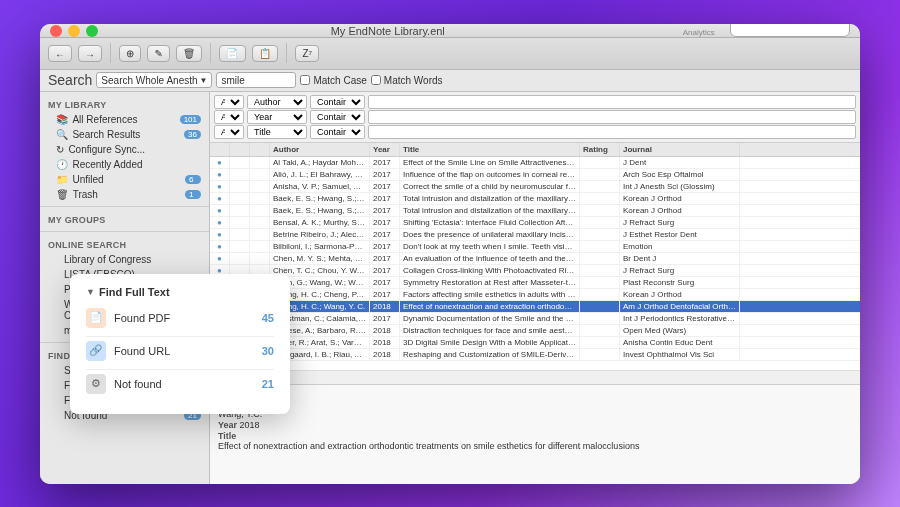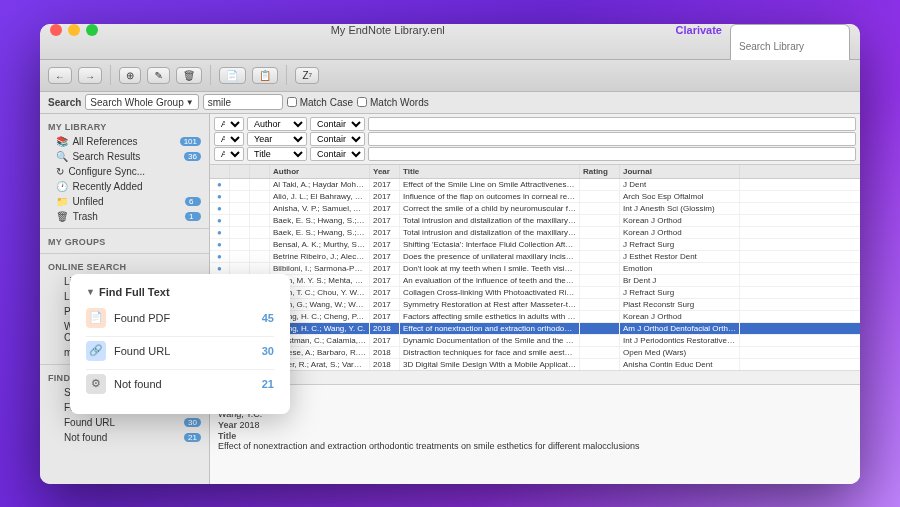--- a/index.html
+++ b/index.html
@@ -23,23 +23,23 @@
       box-shadow: 0 20px 60px rgba(0,0,0,0.5);
       display: flex;
       flex-direction: column;
       overflow: hidden;
       position: relative;
     }
 
     
     .title-bar {
       background: linear-gradient(180deg, #e8e8e8 0%, #d8d8d8 100%);
-      height: 36px;
-      display: flex;
-      align-items: flex-start;
+      height: 14px;
+      display: flex;
+      align-items: flex-end;
       padding: 0 10px;
       border-bottom: 1px solid #b0b0b0;
       border-radius: 10px 10px 0 0;
       flex-shrink: 0;
     }
     .traffic-lights {
       display: flex;
       gap: 6px;
       margin-right: 10px;
     }
@@ -415,23 +415,23 @@
     <button class="toolbar-btn">✎</button>
     <button class="toolbar-btn">🗑</button>
     <div class="toolbar-separator"></div>
     <button class="toolbar-btn">📄</button>
     <button class="toolbar-btn">📋</button>
     <div class="toolbar-separator"></div>
     <button class="toolbar-btn">Z⁷</button>
   </div>
 
   <div class="search-bar">
-    <span style="font-size:10px;color:#444;font-weight:bold;">Search</span>
+    <span style="font-size:14px;color:#444;">Search</span>
     <div class="search-dropdown">
-      <span>Search Whole Group</span>
+      <span>Search Whole Anesth</span>
       <span style="font-size:8px;">▼</span>
     </div>
     <input class="search-input-small" type="text" value="smile" style="">
     <div class="search-checkbox-label">
       <input type="checkbox" class="match-word-checkbox" style="">
       <span>Match Case</span>
     </div>
     <div class="search-checkbox-label">
       <input type="checkbox" class="match-word-checkbox" style="">
       <span>Match Words</span>

